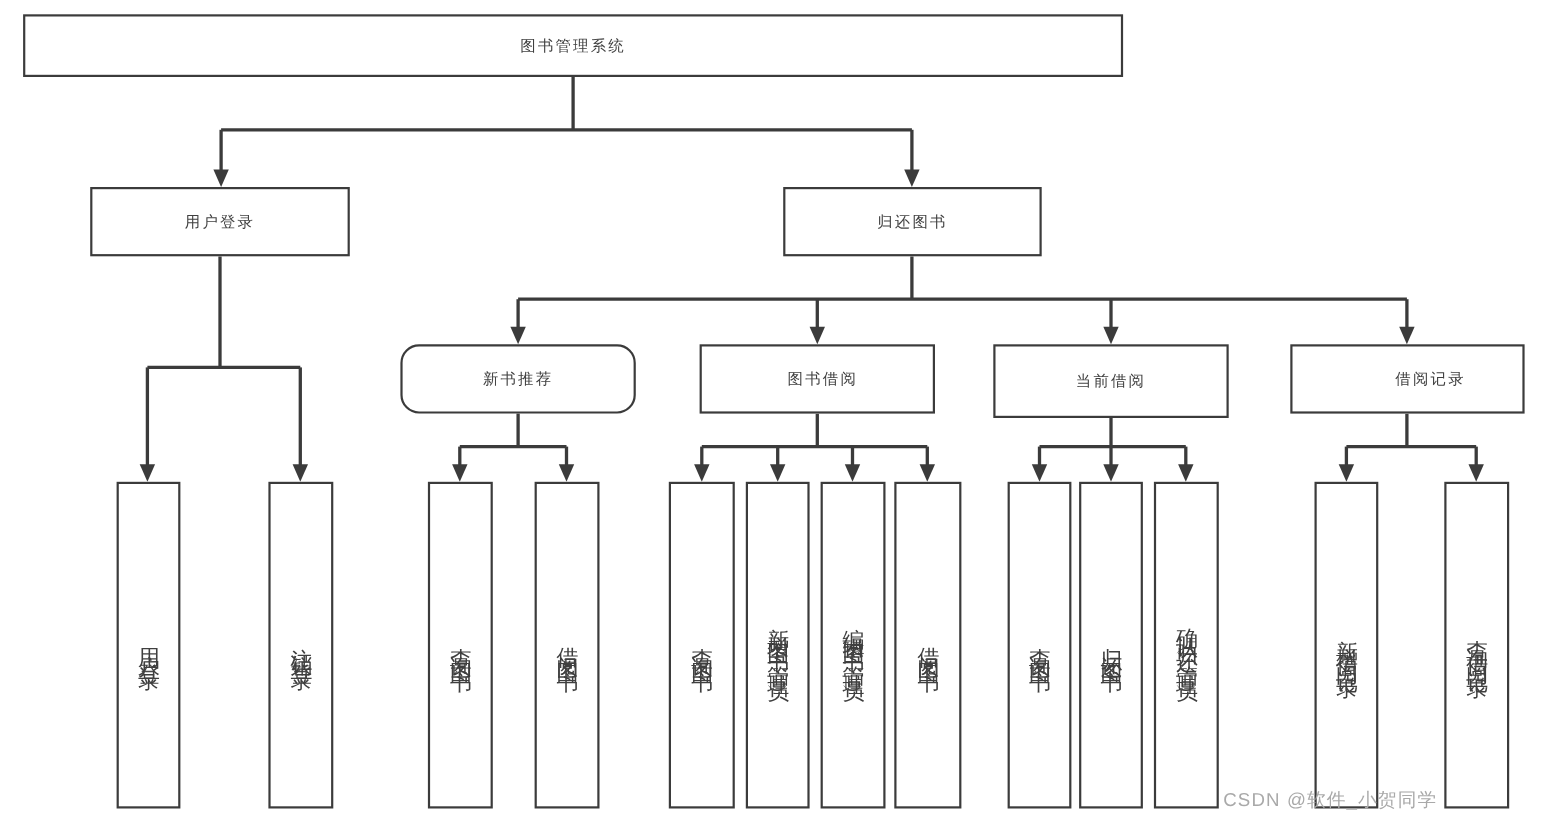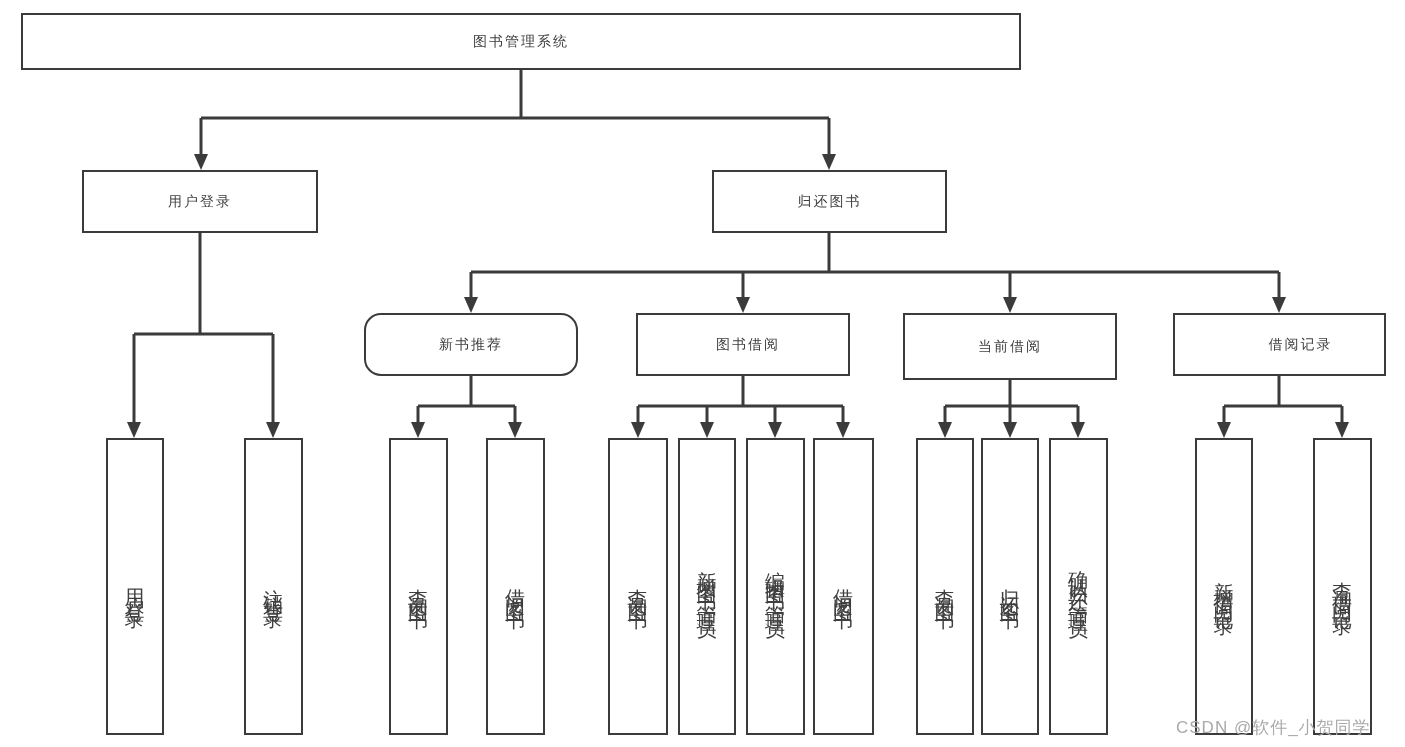--- a/index.html
+++ b/index.html
@@ -23,21 +23,21 @@
   .h{font-size:14px;letter-spacing:2px;white-space:nowrap;text-align:right;}
   .v{
     writing-mode:vertical-rl;
     text-orientation:mixed;
     font-size:20px;
     letter-spacing:7px;
     line-height:1;
   }
   #watermark{
     position:absolute;
-    left:1176px;top:716px;
+    left:1112px;top:716px;
     font-size:17px;
     color:#a9a9a9;
     letter-spacing:1px;
     white-space:nowrap;
     z-index:3;
   }
 </style>
 </head>
 <body>
 

